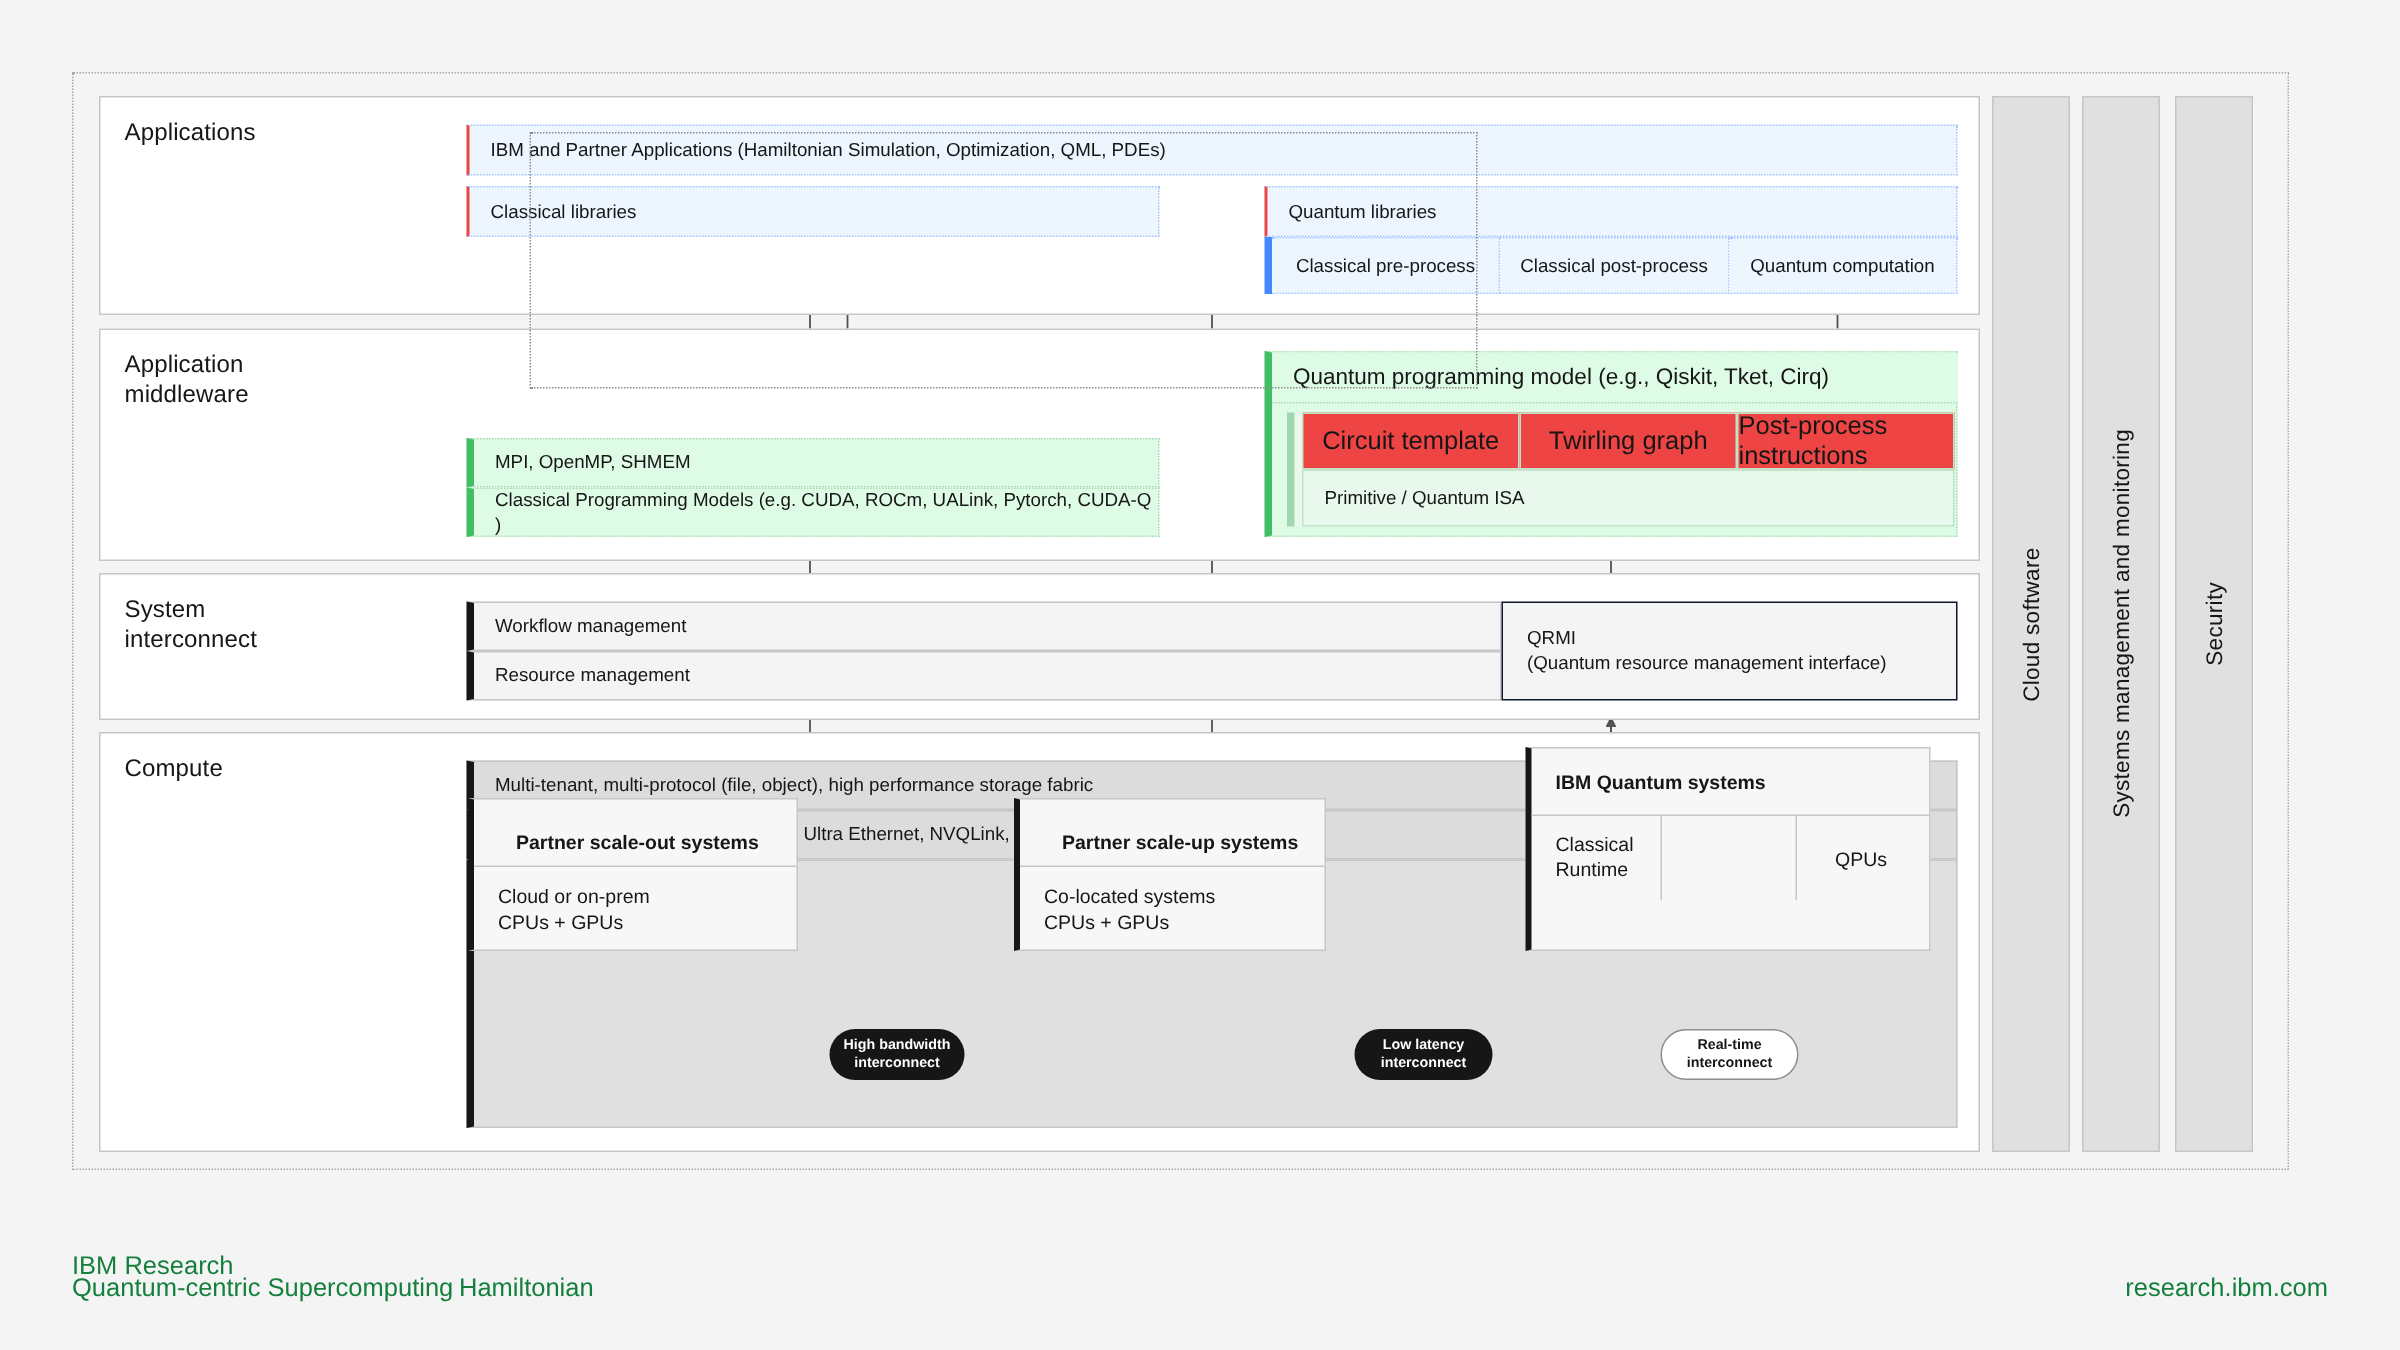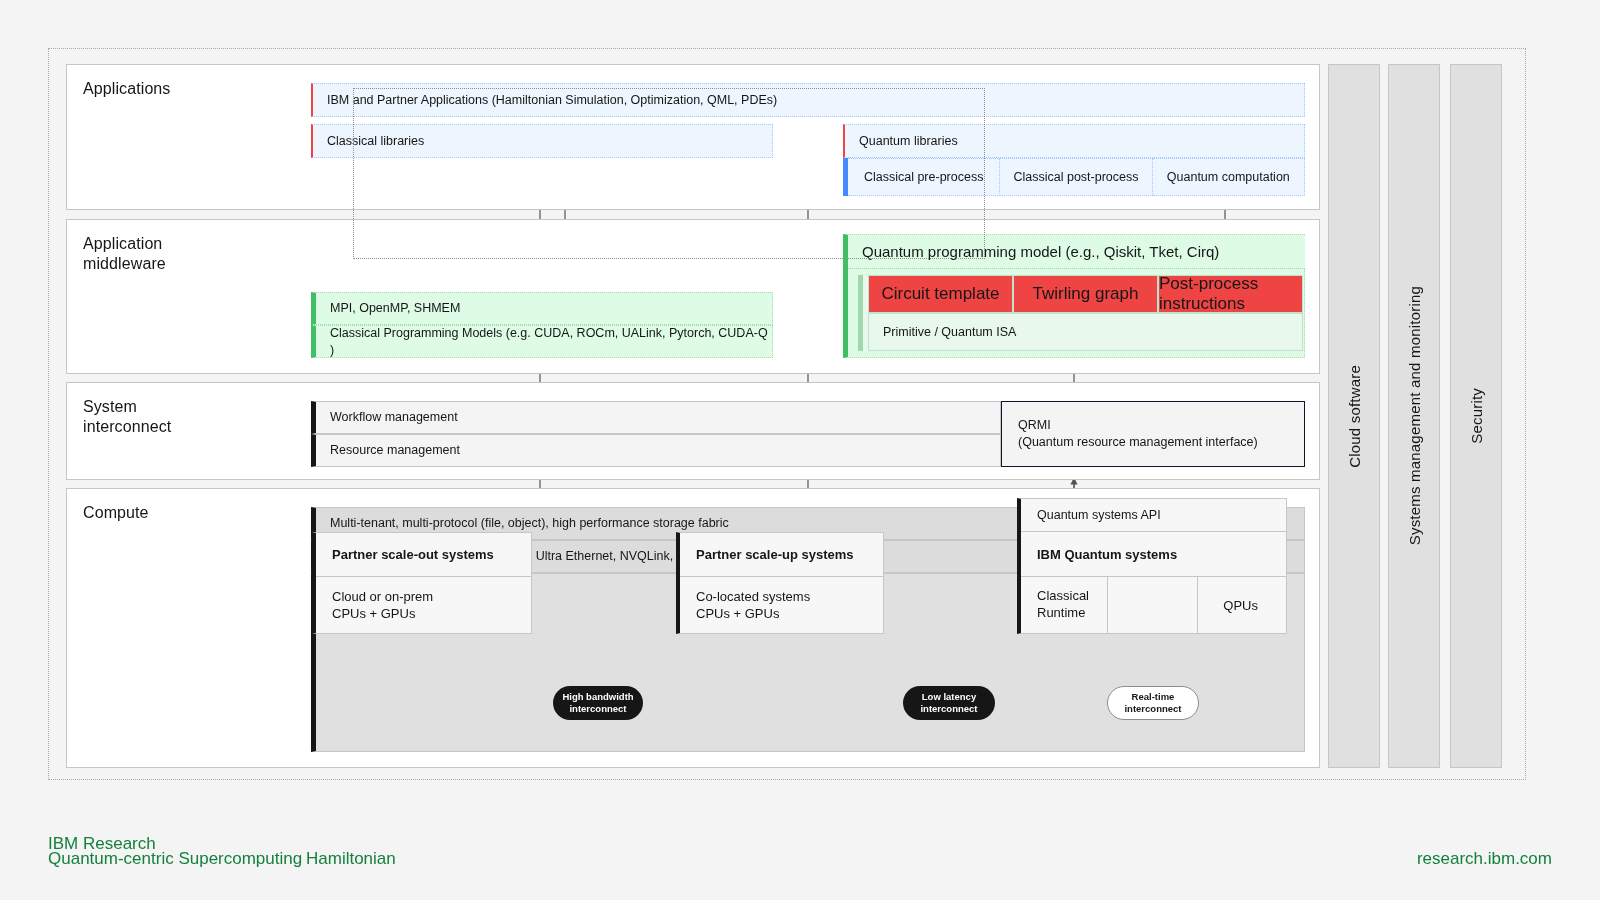--- a/index.html
+++ b/index.html
@@ -96,22 +96,22 @@
   
   #cp-storage { left:244px; top:18px;  width:994px; height:33px; }
   #cp-network { left:244px; top:51px;  width:994px; height:33px; }
   #cp-canvas  { position:absolute; left:244px; top:84px; width:994px; height:179px;
                 background:#e0e0e0; border:1px solid #c6c6c6; border-left:5px solid #161616; }
   #cp-dotted  { position:absolute; left:353px; top:88px; width:632px; height:171px;
                 border:1px dotted #8d8d8d; }
 
   .sysbox{ position:absolute; background:#f7f7f7; border:1px solid #c6c6c6;
            border-left:4px solid #161616; }
-  .sysbox .hdr{ height:44px; display:flex; align-items:center; padding-left:16px;
-                font-size:13px; font-weight:700; border-bottom:1px solid #c6c6c6; }
+  .sysbox .hdr{ height:33px; display:flex; align-items:center; padding-left:28px;
+                font-size:13px; font-weight:700; border-bottom:1px solid #c6c6c6;margin-top:12px; }
   .sysbox .bdy{ height:57px; display:flex; align-items:center; padding-left:16px;
                 font-size:13px; line-height:1.3; white-space:pre-line; }
 
   #cp-scaleout { left:312px; top:532px; width:220px; height:102px; }
   #cp-scaleup  { left:676px; top:532px; width:208px; height:102px; }
 
   #cp-ibmq{ position:absolute; left:1017px; top:498px; width:270px; height:136px;
             background:#f7f7f7; border:1px solid #c6c6c6; border-left:4px solid #161616; }
   #cp-ibmq .api { height:33px; display:flex; align-items:center; padding-left:16px;
                   font-size:12.5px; border-bottom:1px solid #c6c6c6; }
@@ -295,21 +295,20 @@
 CPUs + GPUs</div>
 </div>
 
 <div class="sysbox" id="cp-scaleup">
   <div class="hdr">Partner scale-up systems</div>
   <div class="bdy">Co-located systems
 CPUs + GPUs</div>
 </div>
 
 <div id="cp-ibmq">
-  <div class="api">Quantum systems API</div>
   <div class="hdr2">IBM Quantum systems</div>
   <div class="row3">
     <div class="divider"></div>
     <div class="divider2"></div>
     <div class="cls">Classical
 Runtime</div>
     <div class="qpus">QPUs</div>
   </div>
 </div>
 

